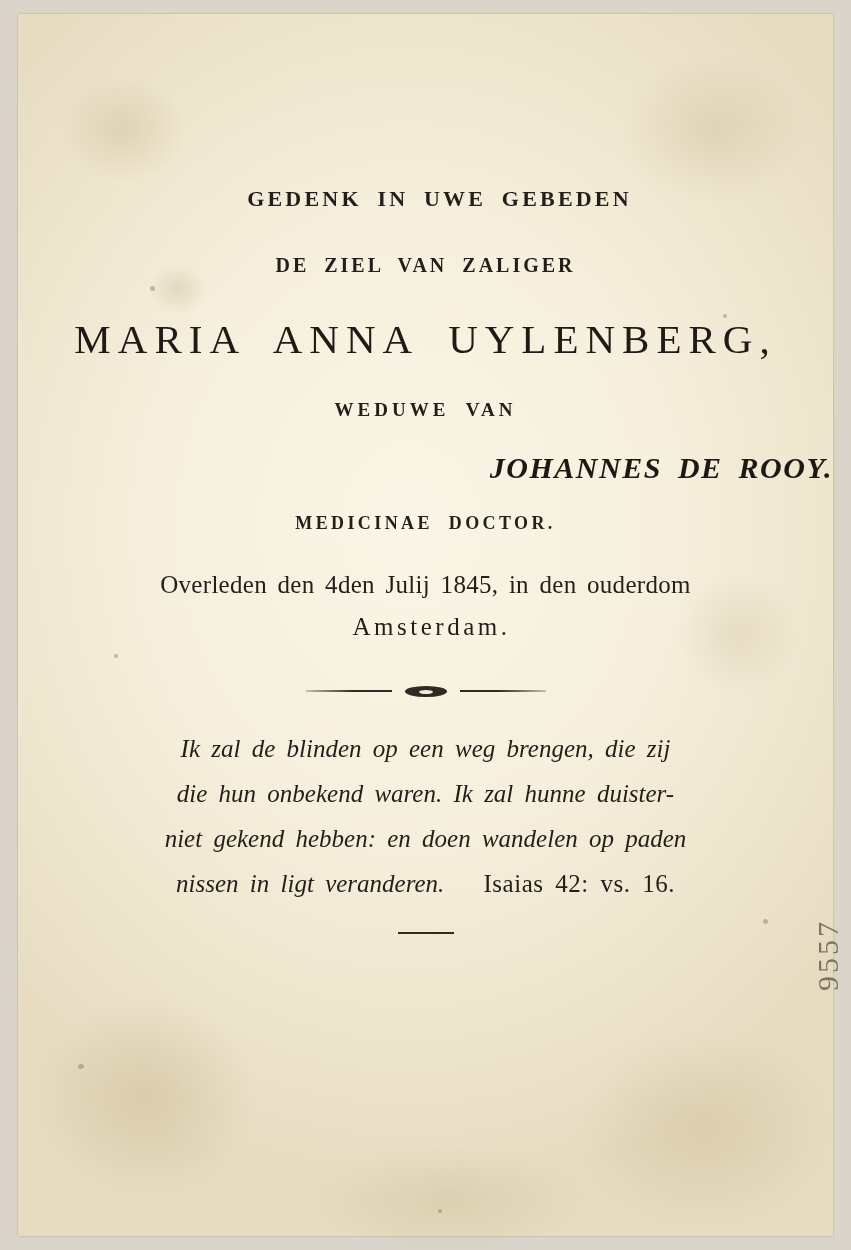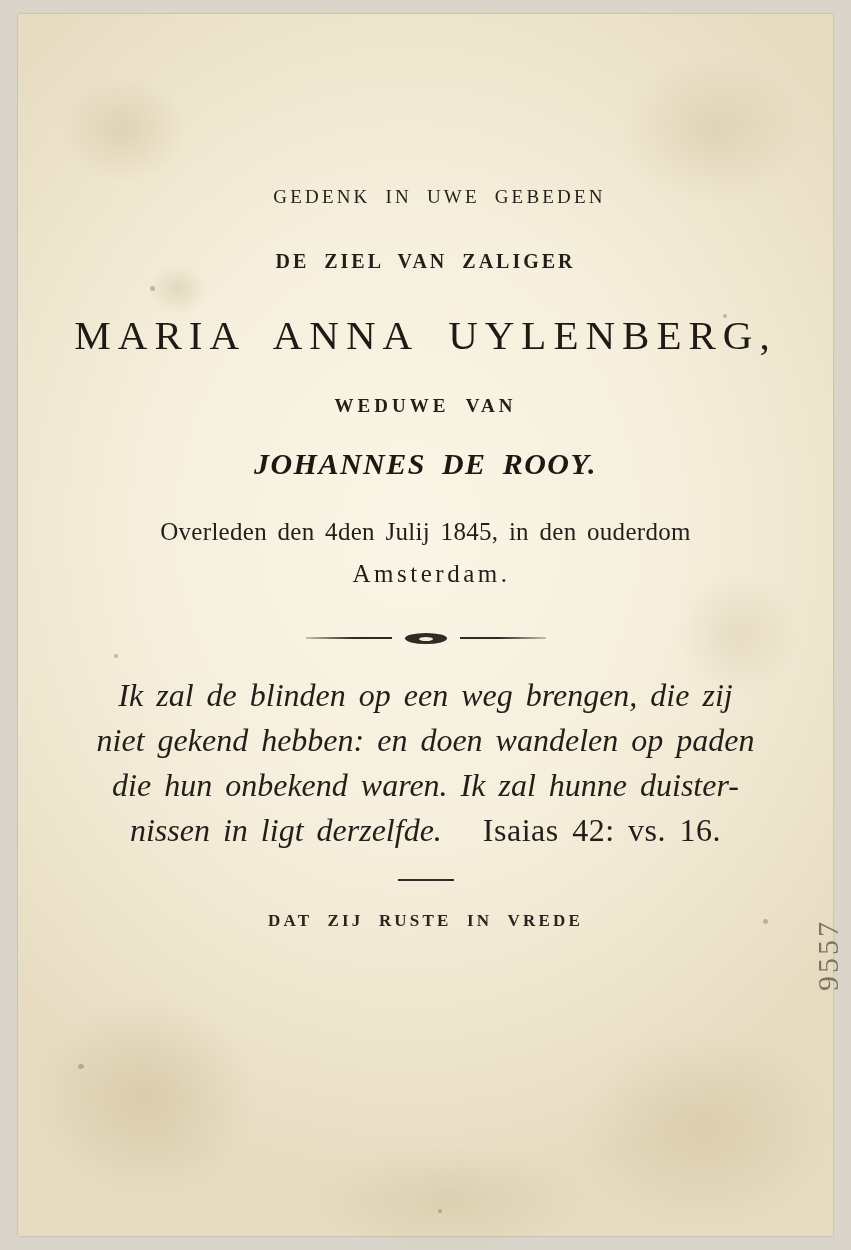--- a/index.html
+++ b/index.html
@@ -64,24 +64,24 @@
     position: absolute;
     left: 0;
     top: 0;
     width: 815px;
     text-align: center;
     color: #2a2722;
   }
 
   .l-gedenk {
     margin-top: 172px;
-    font-size: 19px;
+    font-size: 22px;
     letter-spacing: 3.2px;
     word-spacing: 7px;
-    font-weight: 400;
+    font-weight: 700;
     color: #221f1b;
     margin-left: 28px;
   }
   .l-deziel {
     margin-top: 42px;
     font-size: 20px;
     letter-spacing: 3px;
     word-spacing: 7px;
     font-weight: 700;
     color: #221f1b;
@@ -103,20 +103,21 @@
     color: #221f1b;
   }
   .l-husband {
     margin-top: 30px;
     font-size: 30px;
     font-weight: 700;
     font-style: italic;
     letter-spacing: 1.5px;
     word-spacing: 7px;
     color: #1c1914;
+    text-align: right;
   }
   .l-title {
     margin-top: 28px;
     font-size: 18px;
     font-weight: 700;
     letter-spacing: 3.4px;
     word-spacing: 8px;
     color: #241f1a;
   }
 
@@ -166,21 +167,21 @@
     transform: translate(-50%, -50%);
     width: 14px;
     height: 4px;
     background: #f3ecd9;
     border-radius: 50%;
   }
 
   .verse {
     margin-top: 26px;
     font-style: italic;
-    font-size: 32px;
+    font-size: 25px;
     line-height: 45px;
     color: #221e19;
     word-spacing: 5px;
   }
   .verse div { white-space: nowrap; }
   .verse .ref {
     font-style: normal;
     letter-spacing: 0.5px;
   }
 
@@ -240,42 +241,42 @@
       <div class="l-gedenk">GEDENK IN UWE GEBEDEN</div>
 
       <div class="l-deziel">DE ZIEL VAN ZALIGER</div>
 
       <div class="l-name">MARIA ANNA UYLENBERG,</div>
 
       <div class="l-weduwe">WEDUWE VAN</div>
 
       <div class="l-husband">JOHANNES DE ROOY.</div>
 
+      <div class="l-title">MEDICINAE DOCTOR.</div>
 
       <div class="death-block">
         <div>Overleden den 4den Julij 1845, in den ouderdom</div>
         <div class="sp">Amsterdam.</div>
       </div>
 
       <div class="orn">
         <div class="bar-l"></div>
         <div class="lens"></div>
         <div class="bar-r"></div>
       </div>
 
       <div class="verse">
         <div>Ik zal de blinden op een weg brengen, die zij</div>
+        <div>die hun onbekend waren. Ik zal hunne duister-</div>
         <div>niet gekend hebben: en doen wandelen op paden</div>
-        <div>die hun onbekend waren. Ik zal hunne duister-</div>
         <div>
-          <span>nissen in ligt derzelfde.</span>
+          <span>nissen in ligt veranderen.</span>
           <span class="ref" style="padding-left:28px;">Isaias 42: vs. 16.</span>
         </div>
       </div>
 
       <div class="rule"></div>
 
-      <div class="l-rip">DAT ZIJ RUSTE IN VREDE</div>
     </div>
 
     <div class="pencil">9557</div>
   </div>
 </div>
 
 </body></html>

